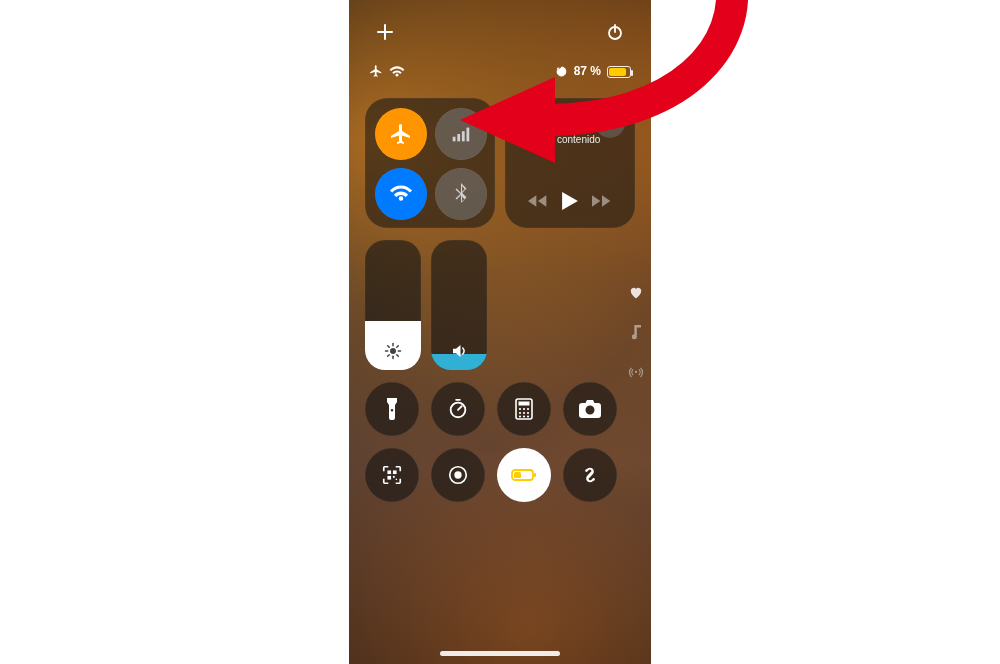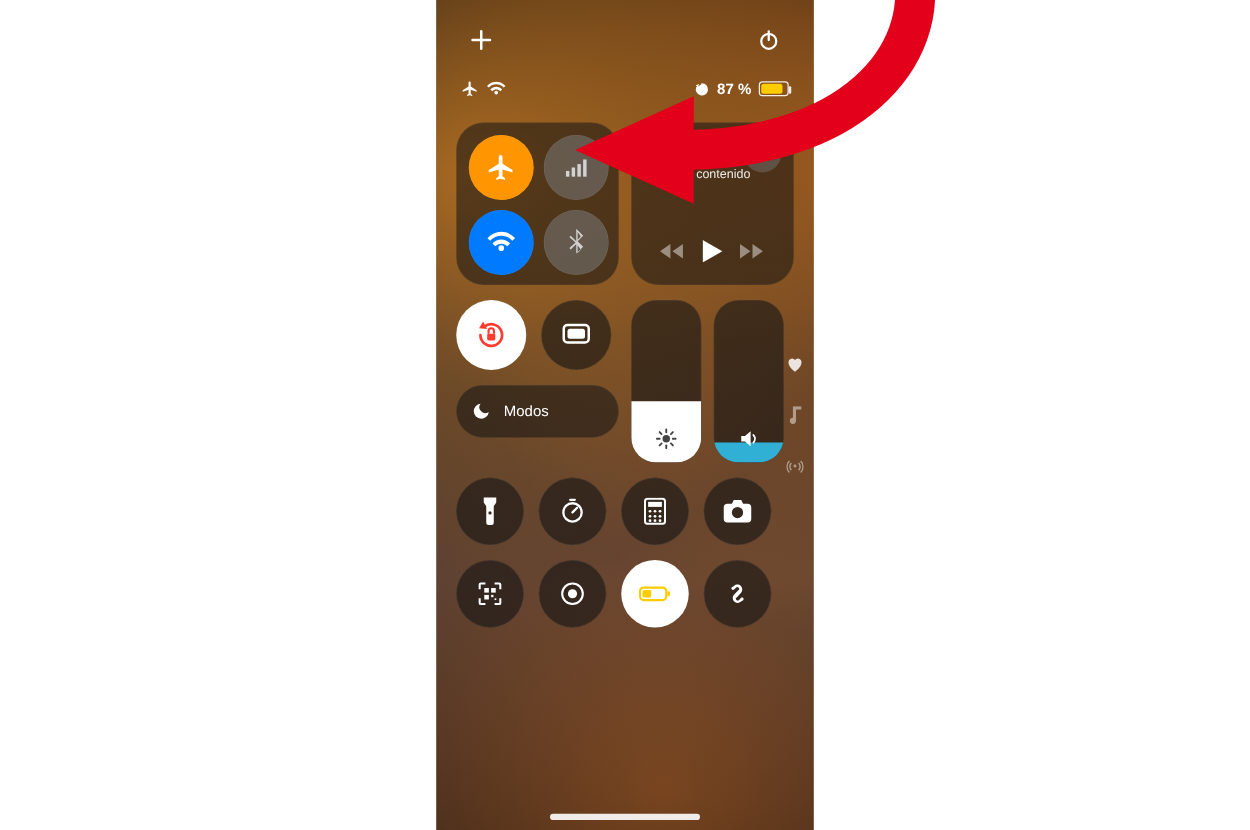--- a/index.html
+++ b/index.html
@@ -38,21 +38,21 @@
   .top-btn svg { display:block; }
 
   
   .status {
     position: absolute;
     top: 64px; left: 0; right: 0;
     display: flex; justify-content: space-between; align-items: center;
     padding: 0 20px;
     font-size: 12px; font-weight: 600;
   }
-  .status-left, .status-right { display:flex; align-items:center; gap:6px; }
+  .status-left, .status-right { display:flex; align-items:flex-end; gap:6px; }
   .battery {
     width: 24px; height: 12px; border:1px solid rgba(255,255,255,.9); border-radius:3px;
     position: relative; display:flex; align-items:center; padding:1px;
   }
   .battery::after{
     content:""; position:absolute; right:-3px; top:3px; width:2px; height:6px;
     background:rgba(255,255,255,.9); border-radius:1px;
   }
   .battery-fill{ height:100%; background:#ffcc00; border-radius:2px; }
 
@@ -230,44 +230,20 @@
               <path fill="#fff" d="M0 0l14 8-14 8z"></path>
             </svg>
           <svg width="20" height="14" viewBox="0 0 24 14">
               <path fill="rgba(255,255,255,.45)" d="M0 0l10 7-10 7zM12 0l10 7-10 7z"></path>
             </svg>
         </div>
       </div>
     </div>
 
     <div class="row2">
-      <div style="display:flex;flex-direction:column;gap:12px;width:130px">
-        <div class="lockmirror">
-          <div class="cbtn white" style="width:56px;height:56px">
-            <svg width="26" height="26" viewBox="0 0 24 24">
-              <path fill="none" stroke="#ff3b30" stroke-width="2" stroke-linecap="round" d="M4 12a8 8 0 1 0 3-6.2"></path>
-              <path fill="#ff3b30" d="M6 2l-3 5 6 .5z"></path>
-              <rect x="9" y="11" width="6" height="5" rx="1" fill="#ff3b30"></rect>
-              <path d="M10 11V9a2 2 0 0 1 4 0v2" fill="none" stroke="#ff3b30" stroke-width="1.6"></path>
-            </svg>
-          </div>
-          <div class="cbtn" style="width:56px;height:56px">
-            <svg width="24" height="20" viewBox="0 0 24 20">
-                <rect x="2" y="2" width="20" height="14" rx="3" fill="none" stroke="#fff" stroke-width="2"></rect>
-                <rect x="5" y="5" width="14" height="8" rx="2" fill="#fff"></rect>
-              </svg>
-          </div>
-        </div>
-        <div class="panel focus-panel">
-          <svg width="16" height="16" viewBox="0 0 24 24">
-              <path fill="#fff" d="M21 12.8A9 9 0 1 1 11.2 3a7 7 0 0 0 9.8 9.8z"></path>
-            </svg>
-          <span>Modos</span>
-        </div>
-      </div>
 
       <div class="tall">
         <div class="fill" style="height:38%"></div>
         <div class="icon">
           <svg width="18" height="18" viewBox="0 0 24 24">
               <circle cx="12" cy="12" r="4" fill="#444"></circle>
               <g stroke="#444" stroke-width="2" stroke-linecap="round">
                 <line x1="12" y1="2" x2="12" y2="5"></line>
                 <line x1="12" y1="19" x2="12" y2="22"></line>
                 <line x1="2" y1="12" x2="5" y2="12"></line>

